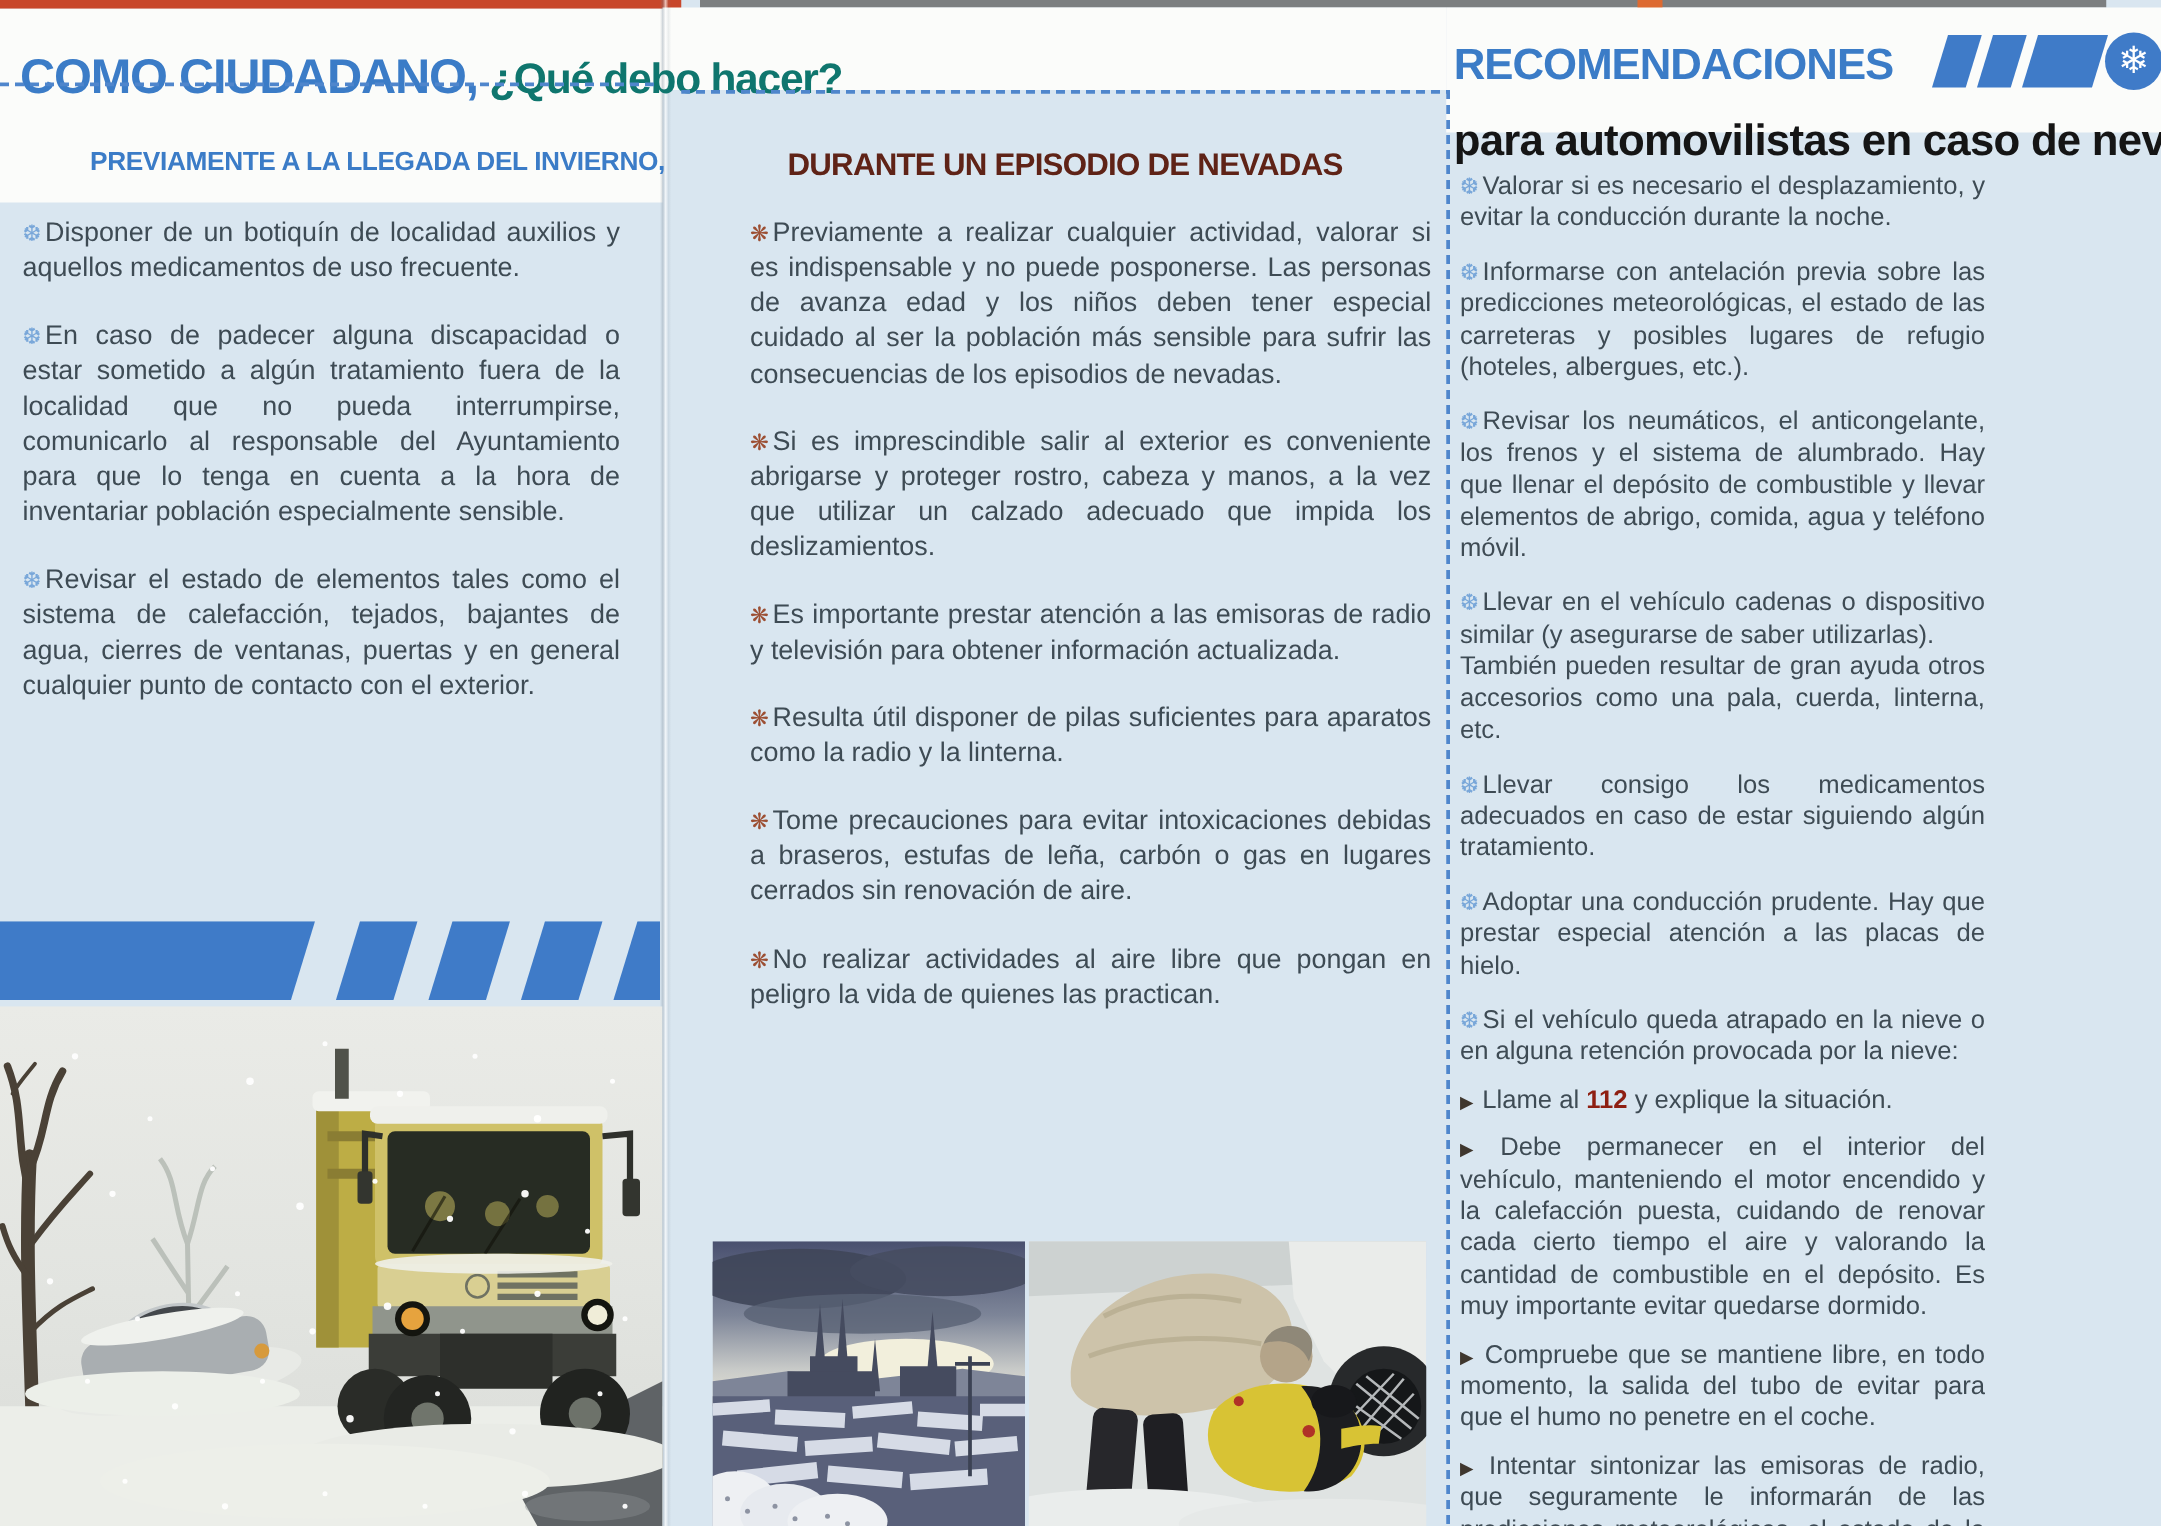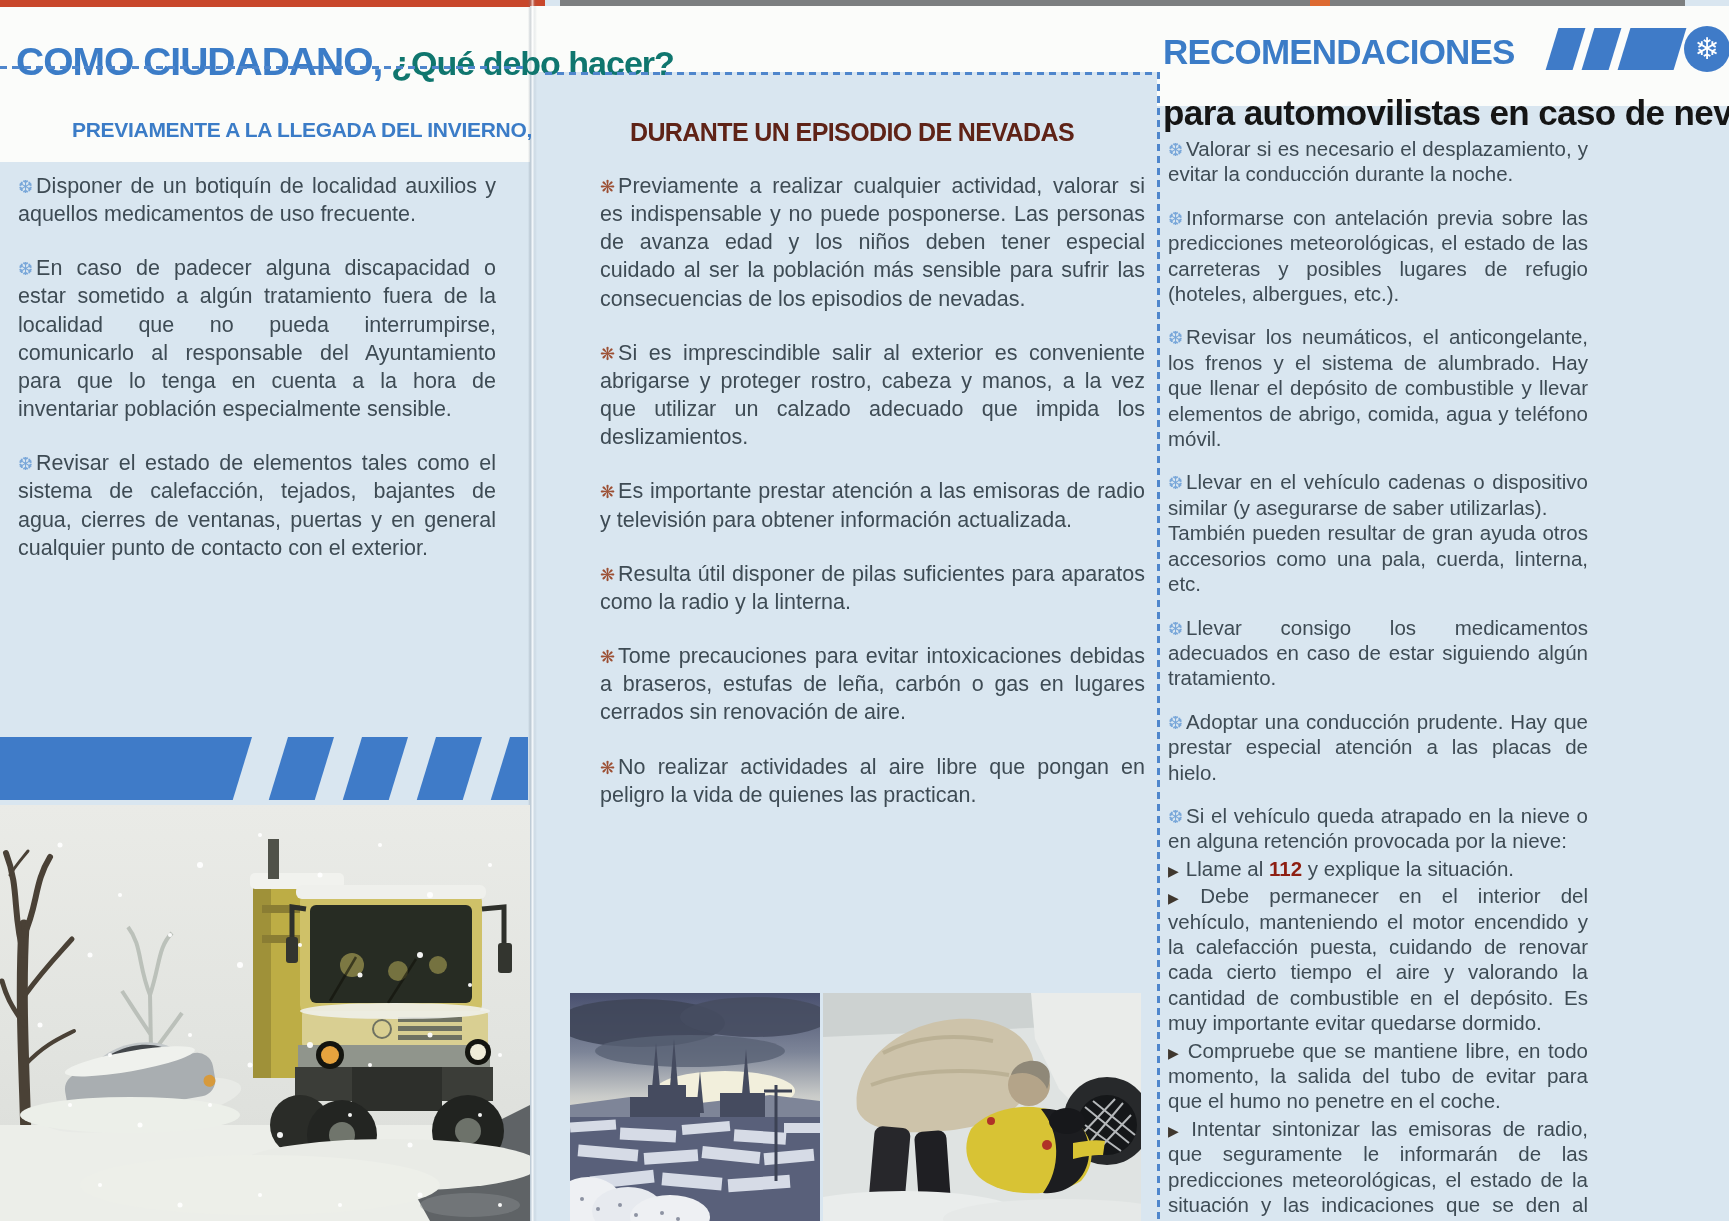--- a/index.html
+++ b/index.html
@@ -64,21 +64,21 @@
     color:#3b7cc7;letter-spacing:-0.8px;white-space:nowrap;margin-top:12px;}
   .rp-deco{position:absolute;left:1552px;top:26px;height:46px;display:flex;align-items:center;}
   .rp-deco .rst{width:27px;height:42px;background:#3f7bc8;transform:skewX(-17deg);margin-right:9px;}
   .rp-deco .rst.wide{width:56px;margin-right:4px;}
   .rp-badge{width:46px;height:46px;border-radius:50%;background:#3f7bc8;color:#ffffff;
     display:flex;align-items:center;justify-content:center;font-size:30px;line-height:1;}
   .rp-subtitle{position:absolute;left:1163px;top:64px;font-size:35px;font-weight:bold;
     color:#151515;letter-spacing:-0.6px;white-space:nowrap;}
   .rp-body{left:1168px;top:136px;width:420px;font-size:20.5px;line-height:1.24;}
   .rp-body .para + .para{margin-top:18px;}
-  .rp-body .para.sub{margin-top:2px;}
+  .rp-body .para.sub{margin-top:13px;}
   .tri{font-size:14px;color:#3f372e;padding-right:7px;}
   .hl{color:#8e1f12;font-weight:bold;}
 </style>
 </head>
 <body>
 
 <div class="page">
 
   <div class="strip-red"></div>
   <div class="strip-gray"></div>

